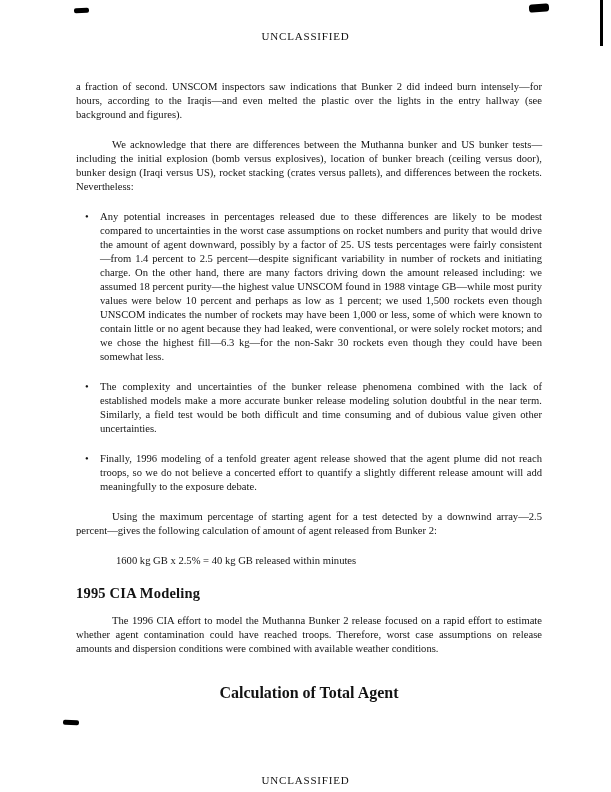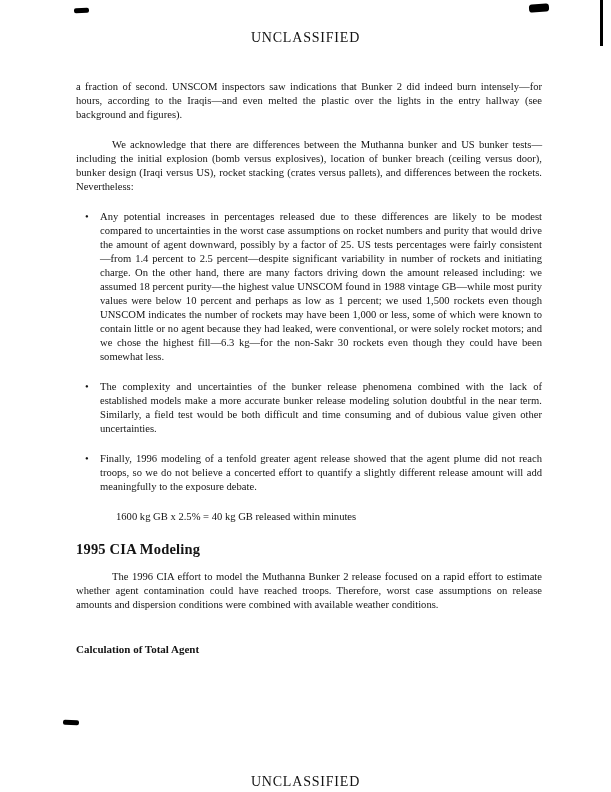--- a/index.html
+++ b/index.html
@@ -15,21 +15,21 @@
     color: #131313;
     font-family: "Liberation Serif", serif;
     overflow: hidden;
     margin: 0 auto;
   }
   .classification {
     position: absolute;
     left: 0;
     width: 100%;
     text-align: center;
-    font-size: 14px;
+    font-size: 11px;
     letter-spacing: 0.8px;
   }
   .classification.top { top: 30px; }
   .classification.bottom { top: 774px; }
 
   .doc-body {
     position: absolute;
     top: 80px;
     left: 76px;
     width: 466px;
@@ -62,24 +62,24 @@
   }
 
   h1.section-heading {
     font-size: 14.5px;
     font-weight: bold;
     margin: 4px 0 14px 0;
     text-align: left;
     letter-spacing: 0.2px;
   }
   h2.sub-heading {
-    font-size: 11px;
+    font-size: 16px;
     font-weight: bold;
     margin: 30px 0 0 0;
-    text-align: left;
+    text-align: center;
   }
 
   
   .artifact {
     position: absolute;
     background: #000;
   }
   .artifact.tl { left: 74px;  top: 8px;   width: 15px; height: 5px; transform: rotate(-2deg); border-radius: 2px; }
   .artifact.tr { left: 529px; top: 4px;   width: 20px; height: 8px; transform: rotate(-4deg); border-radius: 3px; }
   .artifact.edge { left: 600px; top: 0;   width: 3px;  height: 46px; }
@@ -111,20 +111,21 @@
       <li>
         <span class="marker">•</span>
         <span>The complexity and uncertainties of the bunker release phenomena combined with the lack of established models make a more accurate bunker release modeling solution doubtful in the near term.  Similarly, a field test would be both difficult and time consuming and of dubious value given other uncertainties.</span>
       </li>
       <li>
         <span class="marker">•</span>
         <span>Finally, 1996 modeling of a tenfold greater agent release showed that the agent plume did not reach troops, so we do not believe a concerted effort to quantify a slightly different release amount will add meaningfully to the exposure debate.</span>
       </li>
     </ul>
 
+    <p class="first-indent">Using the maximum percentage of starting agent for a test detected by a downwind array—2.5 percent—gives the following calculation of amount of agent released from Bunker 2:</p>
 
     <div class="equation">1600 kg GB x 2.5% = 40 kg GB released within minutes</div>
 
     <h1 class="section-heading">1995 CIA Modeling</h1>
 
     <p class="first-indent">The 1996 CIA effort to model the Muthanna Bunker 2 release focused on a rapid effort to estimate whether agent contamination could have reached troops.  Therefore, worst case assumptions on release amounts and dispersion conditions were combined with available weather conditions.</p>
 
     <h2 class="sub-heading">Calculation of Total Agent</h2>
 
   </div>

